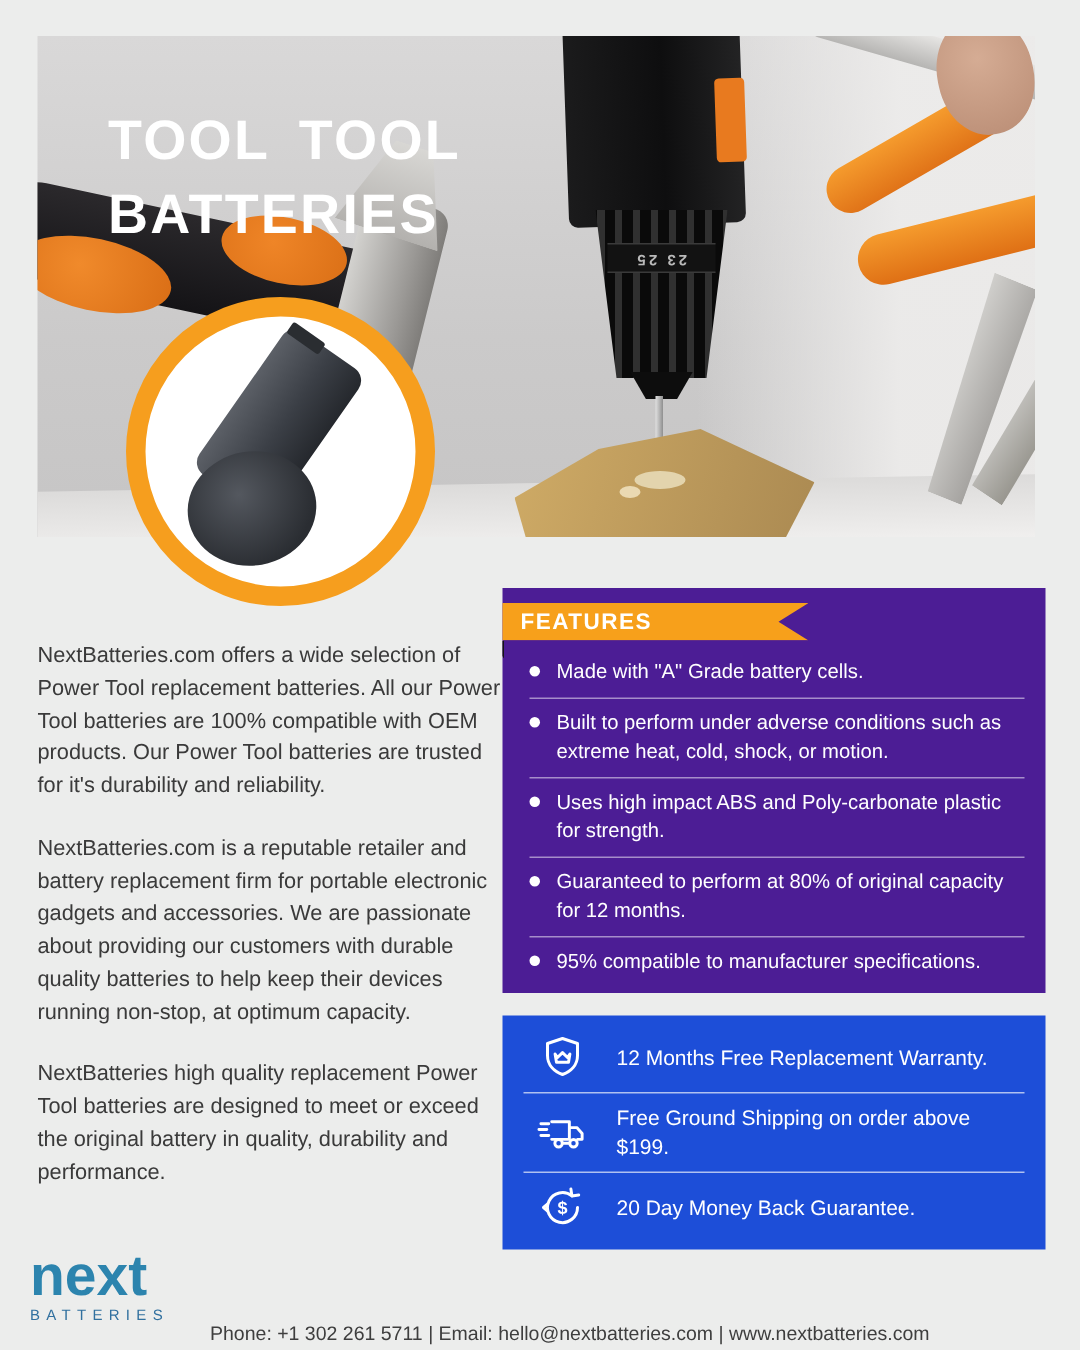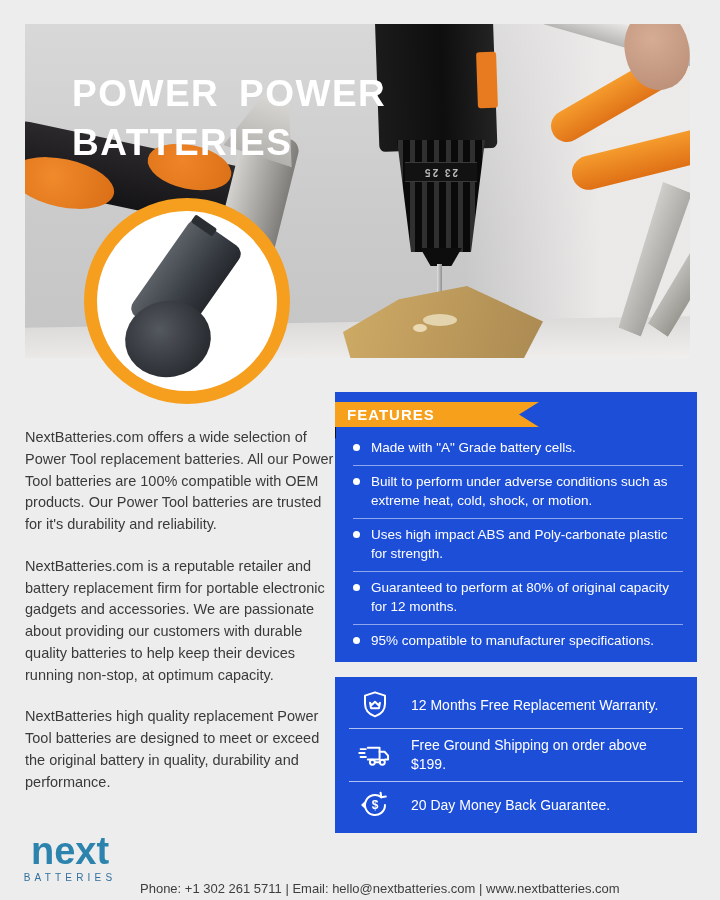--- a/index.html
+++ b/index.html
@@ -87,21 +87,21 @@
   .batt-notch{left:94px;top:10px;width:26px;height:9px;border-radius:2px;background:#2a2d31;
     transform:rotate(35deg);}
   .batt-cap{left:28px;top:90px;width:86px;height:76px;border-radius:50%;
     background:radial-gradient(circle at 42% 36%,#54585f,#2a2d32 72%);
     transform:rotate(-10deg);}
   
   .intro{position:absolute;left:25px;top:426px;width:310px;color:#3a3a3a;}
   .intro p{margin:1px 0 20px;font-size:14.5px;line-height:1.5;}
   
   .features{position:absolute;left:335px;top:392px;width:362px;height:270px;
-    background:#1d4ed8;box-sizing:border-box;padding:40px 14px 8px 18px;overflow:hidden;}
+    background:#4c1d95;box-sizing:border-box;padding:40px 14px 8px 18px;overflow:hidden;}
   .ribbon{position:absolute;left:-8px;top:10px;width:212px;height:25px;background:#f7a01b;
     clip-path:polygon(0 0,100% 0,calc(100% - 20px) 50%,100% 100%,0 100%);
     display:flex;align-items:center;padding-left:20px;box-sizing:border-box;z-index:2;}
   .ribbon span{color:#fff;font-weight:bold;font-size:15px;letter-spacing:1px;}
   .ribbon-fold{position:absolute;left:-8px;top:35px;width:9px;height:12px;background:#141414;
     clip-path:polygon(0 0,100% 0,100% 100%);}
   .feature-item{display:flex;gap:11px;padding:6px 0 8px;
     border-bottom:1px solid rgba(255,255,255,.5);}
   .feature-item:last-child{border-bottom:none;}
   .feature-dot{width:7px;height:7px;border-radius:50%;background:#fff;flex:none;margin-top:6px;}
@@ -110,21 +110,21 @@
   .perks{position:absolute;left:335px;top:677px;width:362px;height:156px;background:#1d4ed8;
     box-sizing:border-box;padding:4px 14px;display:flex;flex-direction:column;
     justify-content:center;overflow:hidden;}
   .perk-row{display:flex;align-items:center;gap:18px;padding:7px 0 7px 8px;
     border-bottom:1px solid rgba(255,255,255,.65);}
   .perk-row:last-child{border-bottom:none;}
   .perk-icon{width:36px;flex:none;display:flex;justify-content:center;}
   .perk-icon svg{display:block;}
   .perk-text{color:#fff;font-size:14px;line-height:19px;}
   
-  .footer-logo{position:absolute;left:20px;top:832px;width:100px;text-align:center;}
+  .footer-logo{position:absolute;left:20px;top:832px;width:100px;}
   .logo-next{font-size:38px;line-height:1;color:#2c84ae;font-weight:bold;letter-spacing:0;}
   .logo-batteries{font-size:10px;letter-spacing:4.2px;color:#31709f;margin-top:2px;}
   .footer-contact{position:absolute;left:140px;top:864px;font-size:13px;color:#3e3e3e;margin-top:17px;}
 </style>
 </head>
 <body>
 
 <div class="hero">
   <div class="hero-light-right"></div>
   <div class="tabletop"></div>
@@ -149,21 +149,21 @@
   <div class="dust2"></div>
 
   <div class="rod"></div>
   <div class="plier-handle-a"></div>
   <div class="plier-handle-b"></div>
   <div class="plier-jaw-a"></div>
   <div class="plier-jaw-b"></div>
   <div class="finger"></div>
 
   <div class="hero-title">
-    <div>POWER POWER</div>
+    <div>TOOL TOOL</div>
     <div>BATTERIES</div>
   </div>
 </div>
 
 <div class="badge">
   <div class="batt-body"></div>
   <div class="batt-notch"></div>
   <div class="batt-cap"></div>
 </div>
 

